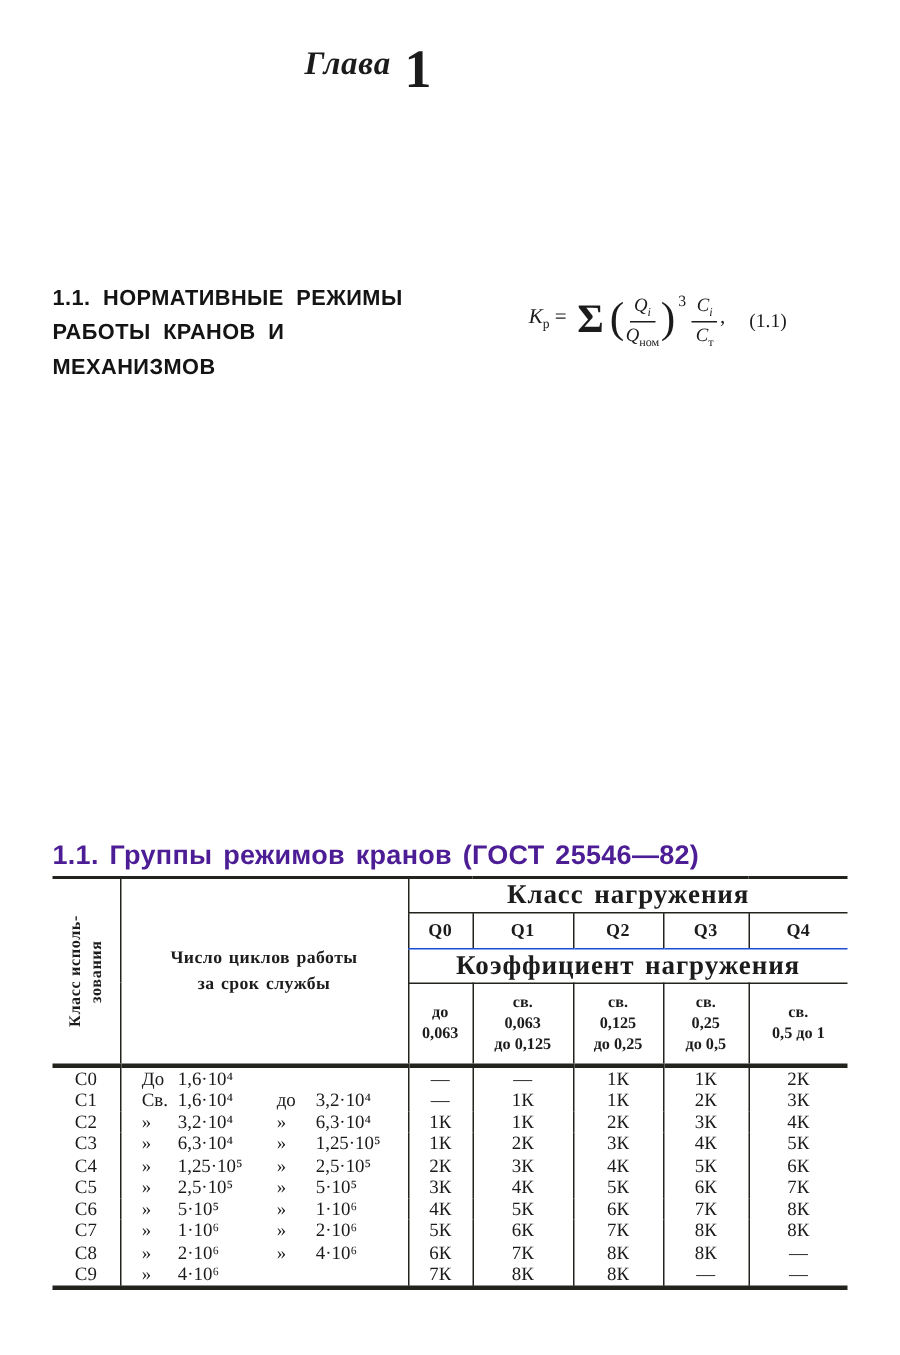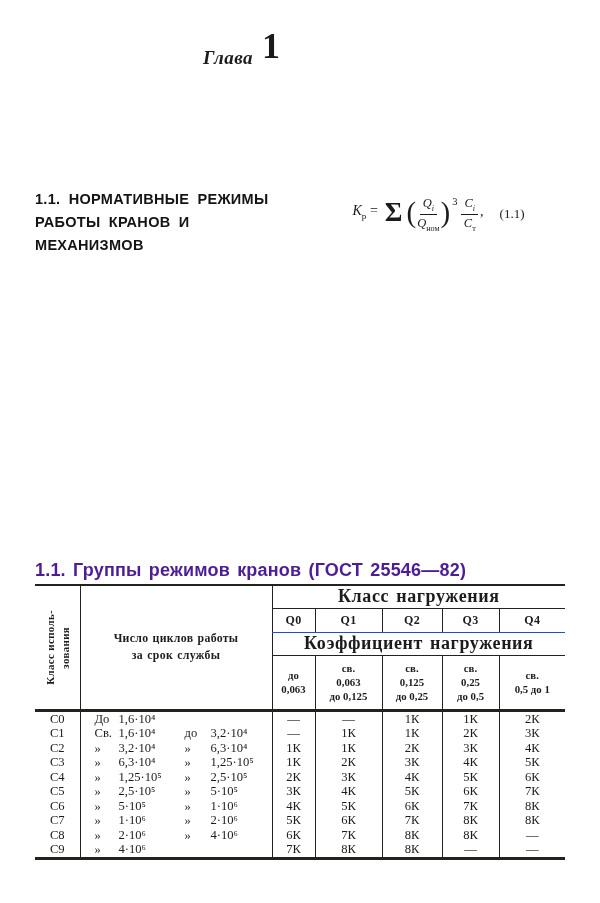--- a/index.html
+++ b/index.html
@@ -9,22 +9,22 @@
     background:#ffffff;
     color:#1b1b1b;
     font-family:"Liberation Serif","DejaVu Serif",serif;
     -webkit-font-smoothing:antialiased;
   }
   .page { position:relative; width:600px; height:903px; overflow:hidden; }
 
   
   .chapter-head { position:absolute; left:203px; top:28px; display:flex; align-items:flex-start; }
   .glava {
-    font-style:italic; font-weight:bold; font-size:19px; line-height:1;
-    margin-top:20px; letter-spacing:0.5px;
+    font-style:italic; font-weight:bold; font-size:22px; line-height:1;
+    margin-top:3px; letter-spacing:0.5px;
   }
   .chnum {
     font-weight:bold; font-size:36px; line-height:1; margin-left:9px; margin-top:0;
   }
   .chapter-title {
     margin:5px 0 0 22px;
     font-family:"Liberation Sans","DejaVu Sans",sans-serif;
     font-weight:bold; font-size:16px; line-height:21.5px; letter-spacing:0.8px;
     word-spacing:3px; color:#141414;
   }

